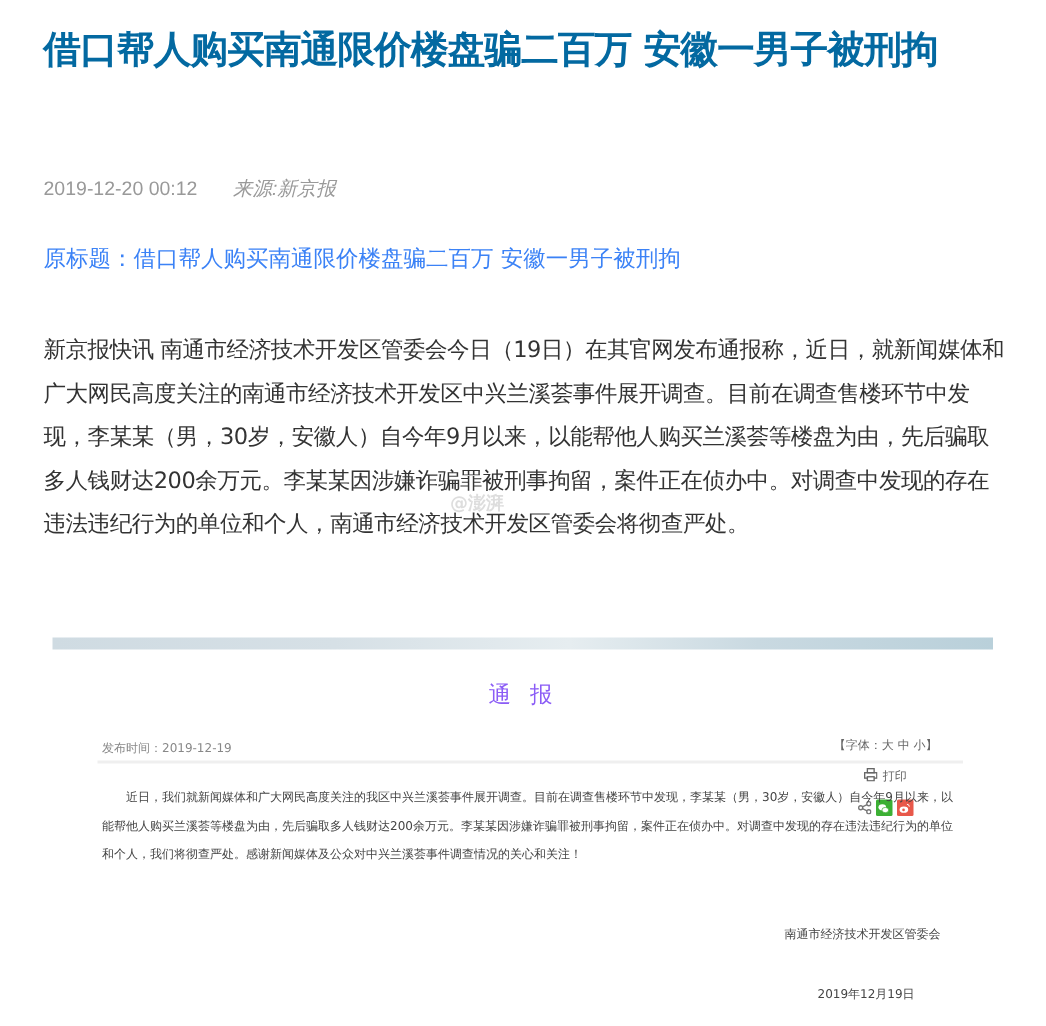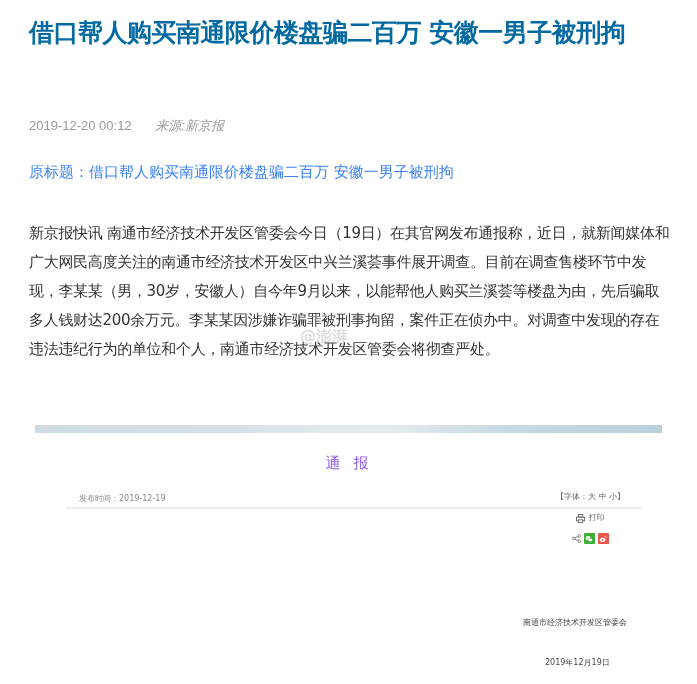--- a/index.html
+++ b/index.html
@@ -22,46 +22,46 @@
       position: absolute; left: 29px; top: 162px; width: 650px;
       font-size: 15px; color: #3b82f6; line-height: 20px;
     }
     .body-text {
       position: absolute; left: 29px; top: 219px; width: 645px;
       font-size: 15px; color: #333; line-height: 29px;
       letter-spacing: -0.3px;
     }
     .watermark {
       position: absolute; left: 300px; top: 327px;
-      font-size: 16px; color: rgba(180,180,180,0.45); font-weight: bold;
+      font-size: 12px; color: rgba(180,180,180,0.45); font-weight: bold;
       pointer-events: none;
     }
 
     
     .embed {
       position: absolute; left: 35px; top: 418px; width: 628px; height: 266px;
       background: #fff;
     }
     .embed .banner {
       position: absolute; left: 0; top: 7px; width: 627px; height: 8px;
       background: linear-gradient(90deg, #cfdbe2 0%, #d6e0e6 30%, #e6edf0 55%, #c9d9e1 75%, #b9d0da 100%);
     }
     .embed .heading {
       position: absolute; left: 0; width: 628px; top: 36px; text-align: center;
       font-size: 15px; color: #8b5cf6; letter-spacing: 4px;
     }
     .embed .pubtime {
-      position: absolute; left: 44px; top: 75px; font-size: 8px; color: #888;
+      position: absolute; left: 33px; top: 75px; font-size: 8px; color: #888;
     }
     .embed .tools {
       position: absolute; right: 38px; top: 73px; display: flex; align-items: center; gap: 10px;
       font-size: 8px; color: #666; flex-direction: column;
     }
     .embed .tools .ic { display: inline-flex; align-items: center; justify-content: center; }
-    .embed .tools .print { display: inline-flex; align-items: flex-end; gap: 3px; }
+    .embed .tools .print { display: inline-flex; align-items: flex-start; gap: 3px; }
     .embed .tools .sq {
       width: 11px; height: 11px; border-radius: 1px; display: inline-flex; align-items: center; justify-content: center;
       color: #fff; font-size: 7px;
     }
     .embed .tools .share-group { display: inline-flex; align-items: center; gap: 3px; }
     .embed .divider {
       position: absolute; left: 30px; top: 89px; width: 577px; height: 2px; background: #efefef;
     }
     .embed .ntext {
       position: absolute; left: 33px; top: 104px; width: 570px;
@@ -125,15 +125,16 @@
       <span class="sq" style="background:#e8584a">
         <svg width="8" height="8" viewBox="0 0 10 10">
             <ellipse cx="4.5" cy="6" rx="3.6" ry="2.6" fill="#fff"></ellipse>
             <circle cx="4.2" cy="6.2" r="1.1" fill="#e8584a"></circle>
             <path d="M7 1.5 A2 2 0 0 1 9 3.5" stroke="#fff" fill="none" stroke-width="0.8"></path>
           </svg>
       </span>
     </span>
   </div>
   <div class="divider"></div>
+  <p class="ntext">近日，我们就新闻媒体和广大网民高度关注的我区中兴兰溪荟事件展开调查。目前在调查售楼环节中发现，李某某（男，30岁，安徽人）自今年9月以来，以能帮他人购买兰溪荟等楼盘为由，先后骗取多人钱财达200余万元。李某某因涉嫌诈骗罪被刑事拘留，案件正在侦办中。对调查中发现的存在违法违纪行为的单位和个人，我们将彻查严处。感谢新闻媒体及公众对中兴兰溪荟事件调查情况的关心和关注！</p>
   <div class="sign">南通市经济技术开发区管委会</div>
   <div class="date">2019年12月19日</div>
 </div>
 
 </body></html>

